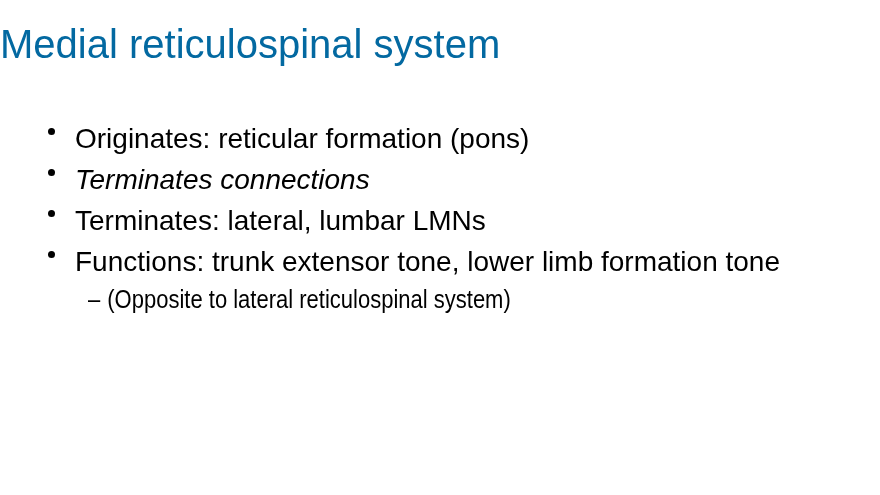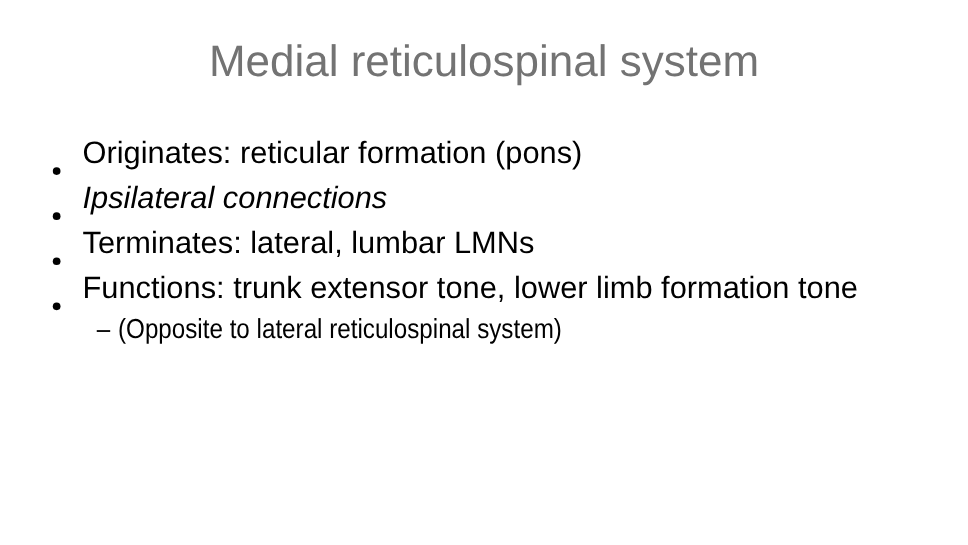--- a/index.html
+++ b/index.html
@@ -11,39 +11,38 @@
     position: relative;
     width: 880px;
     height: 495px;
     background: #ffffff;
     overflow: hidden;
     font-family: "Liberation Sans", sans-serif;
     color: #000000;
   }
   .slide-title {
     position: absolute;
-    top: 36px;
+    top: 24px;
     left: 0;
     width: 100%;
     margin: 0;
-    text-align: center;
     font-size: 40px;
     font-weight: 400;
     line-height: 40px;
-    color: #737373;
+    color: #0369a1;
   }
   .bullet-list {
     position: absolute;
     top: 118px;
     left: 48px;
     right: 20px;
   }
   .bullet-item {
     display: flex;
-    align-items: flex-end;
+    align-items: flex-start;
     font-size: 28px;
     line-height: 41px;
   }
   .bullet-dot {
     flex: none;
     width: 7px;
     height: 7px;
     border-radius: 50%;
     background: #000000;
     margin: 10px 20px 0 0;
@@ -78,21 +77,21 @@
 
   <div class="bullet-list">
 
     <div class="bullet-item">
       <span class="bullet-dot"></span>
       <span class="bullet-text">Originates: reticular formation (pons)</span>
     </div>
 
     <div class="bullet-item">
       <span class="bullet-dot"></span>
-      <span class="bullet-text em">Ipsilateral connections</span>
+      <span class="bullet-text em">Terminates connections</span>
     </div>
 
     <div class="bullet-item">
       <span class="bullet-dot"></span>
       <span class="bullet-text">Terminates: lateral, lumbar LMNs</span>
     </div>
 
     <div class="bullet-item">
       <span class="bullet-dot"></span>
       <span class="bullet-text">Functions: trunk extensor tone, lower limb formation tone</span>

